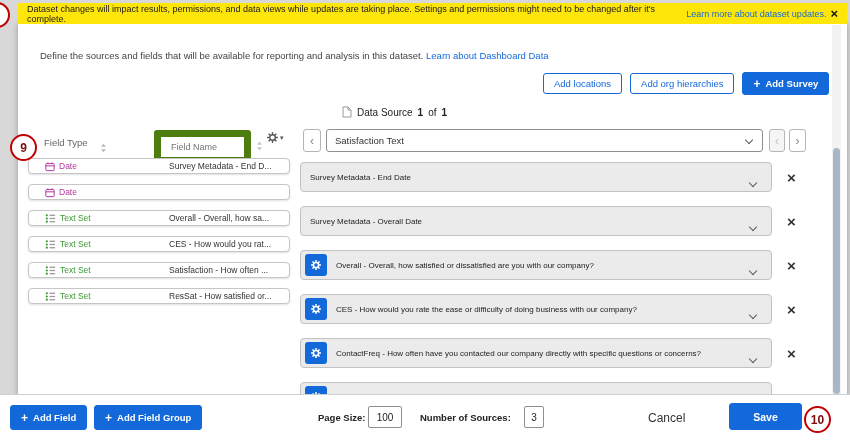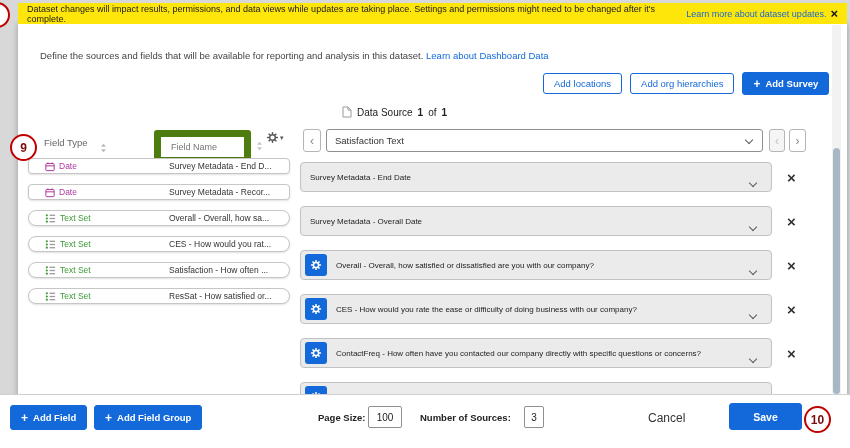--- a/index.html
+++ b/index.html
@@ -57,21 +57,21 @@
 
   
   .field-list { position:absolute; left:28px; top:158px; width:262px; display:flex; flex-direction:column; gap:10px; z-index:2; }
   .field-card { position:relative; height:16px; background:#ffffff; border:1px solid #c6c6c6; border-radius:4px;
                 box-shadow:0 1px 2px rgba(0,0,0,.12); cursor:pointer; }
   .ftype-wrap { position:absolute; left:16px; top:0; height:100%; display:flex; align-items:center; gap:4px; }
   .ftype { font-size:8.5px; }
   .type-date .ftype { color:#B0399F; }
   .type-textset .ftype { color:#3D9A36; }
   .type-date { color:#B0399F; }
-  .type-textset { color:#3D9A36;border-radius:10px; }
+  .type-textset { color:#3D9A36; }
   .fname { position:absolute; left:140px; top:0; height:100%; display:flex; align-items:center;
            font-size:8.5px; color:#333; white-space:nowrap; overflow:hidden; max-width:115px; }
 
   
   .rows-list { position:absolute; left:300px; top:162px; width:512px; display:flex; flex-direction:column; gap:14px; z-index:2; }
   .row-line { display:flex; align-items:center; gap:13px; height:30px; }
   .row-card { position:relative; width:472px; height:30px; background:#ebebeb; border:1px solid #c2c2c2;
               border-radius:4px; display:flex; align-items:center; }
   .gear-btn { width:22px; height:22px; margin-left:4px; background:#1369D9; border:none; border-radius:3px;
               display:flex; align-items:center; justify-content:center; cursor:pointer; flex:0 0 auto; color:#fff; }
@@ -210,21 +210,20 @@
     <span class="ftype-wrap">
       <svg width="10" height="11" viewBox="0 0 12 12">
         <rect x="1" y="2.5" width="10" height="8.5" rx="1" fill="none" stroke="currentColor" stroke-width="1.2"></rect>
         <line x1="1" y1="5.2" x2="11" y2="5.2" stroke="currentColor" stroke-width="1.2"></line>
         <line x1="3.5" y1="1" x2="3.5" y2="3" stroke="currentColor" stroke-width="1.2"></line>
         <line x1="8.5" y1="1" x2="8.5" y2="3" stroke="currentColor" stroke-width="1.2"></line>
       </svg>
 
       <span class="ftype">Date</span>
     </span>
-    <span class="fname">Survey Metadata - Recor...</span>
   </div>
       <div class="field-card type-textset">
     <span class="ftype-wrap">
 
       <svg width="11" height="11" viewBox="0 0 12 12">
         <circle cx="2" cy="2.5" r="1.2" fill="#3D9A36"></circle>
             <rect x="5" y="1.8" width="6" height="1.4" fill="#9a9a9a"></rect>
         <circle cx="2" cy="6" r="1.2" fill="#3D9A36"></circle>
             <rect x="5" y="5.3" width="6" height="1.4" fill="#9a9a9a"></rect>
         <circle cx="2" cy="9.5" r="1.2" fill="#3D9A36"></circle>

